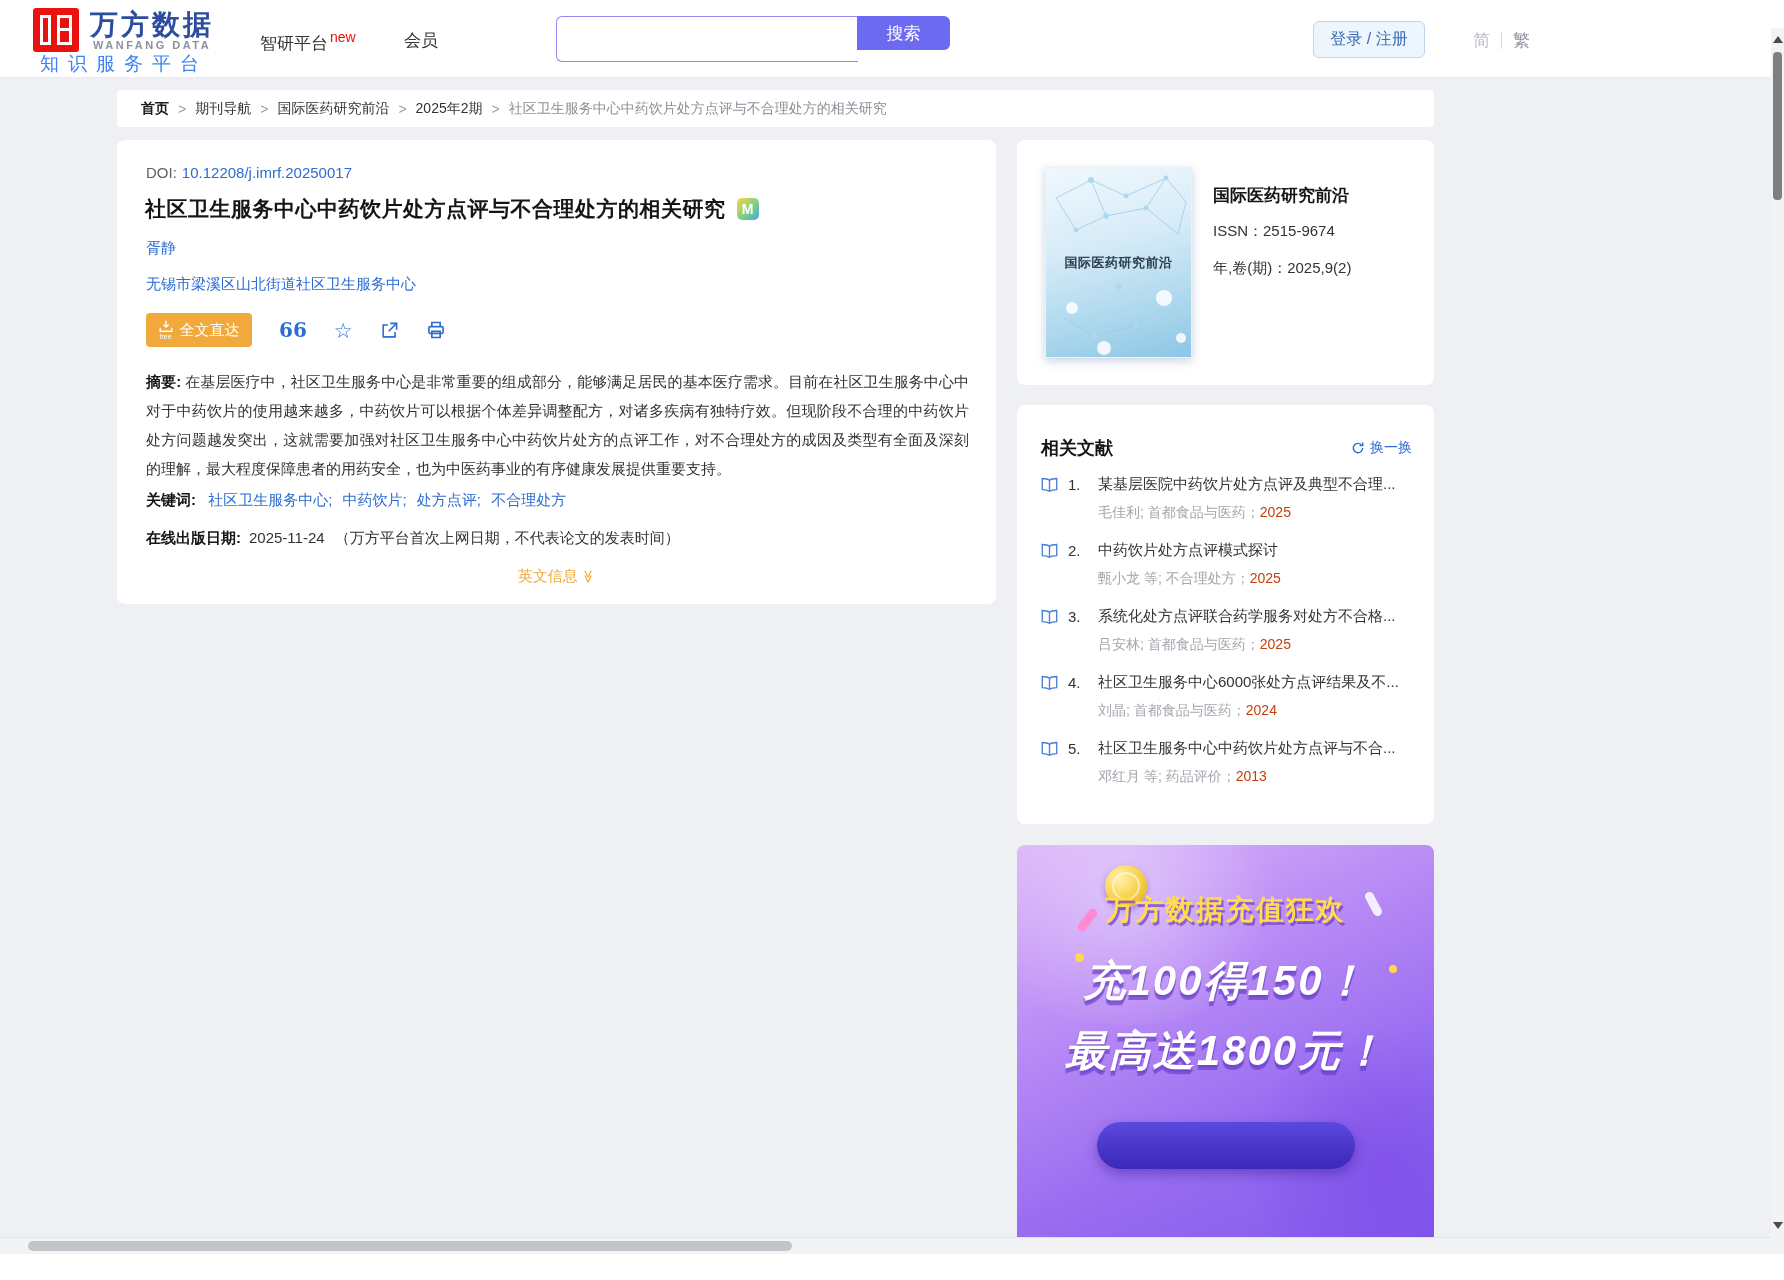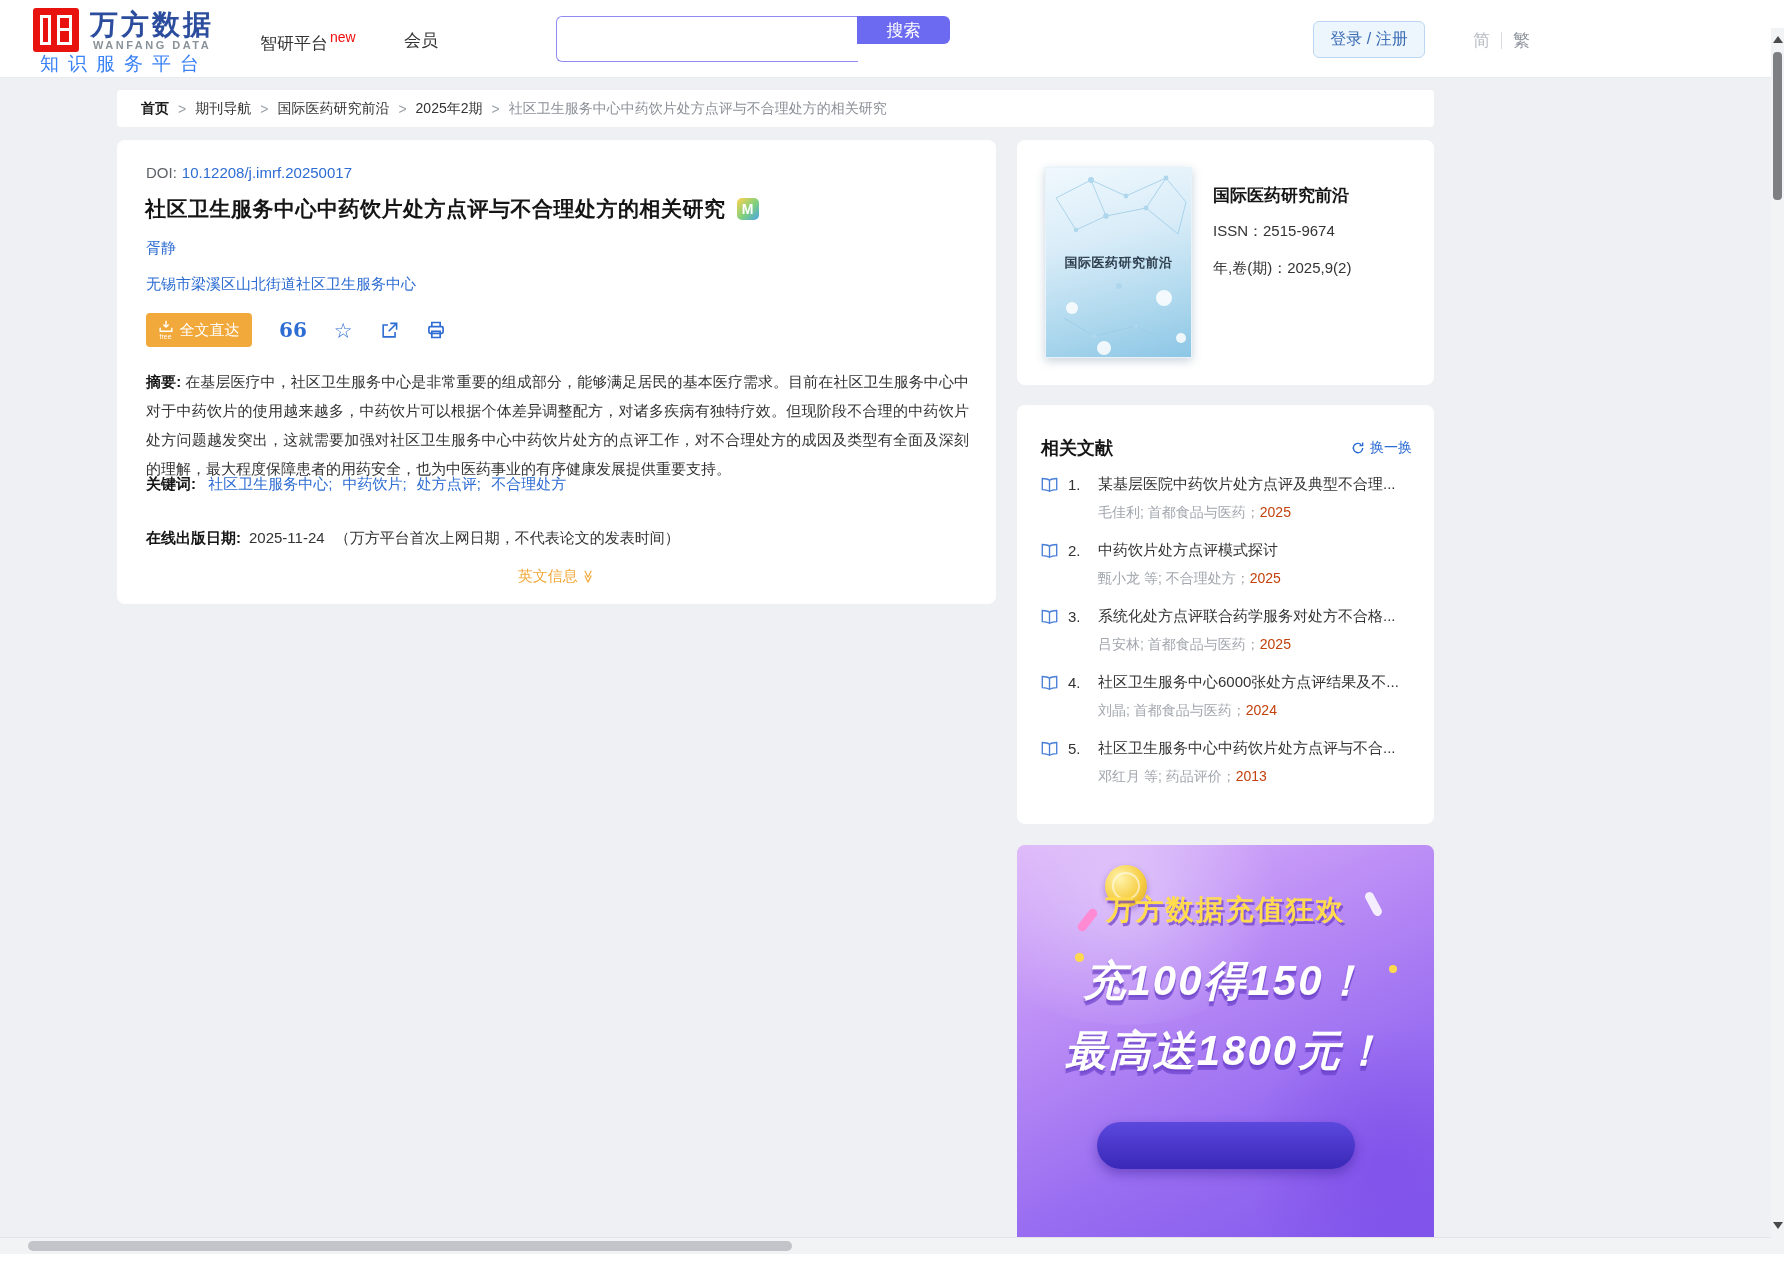--- a/index.html
+++ b/index.html
@@ -18,21 +18,21 @@
   .logo-icon .lb { position:absolute; left:24px; top:7px; width:15px; height:30px; border:3px solid #fff; }
   .logo-icon .lb::after { content:""; position:absolute; left:0; right:0; top:50%; height:3px; margin-top:-2px; background:#fff; }
   .brand-cn { position:absolute; left:90px; top:6px; font-size:28px; font-weight:bold; color:#2c4d9e; letter-spacing:3px; }
   .brand-en { position:absolute; left:93px; top:39px; font-size:11px; font-weight:bold; color:#8a9299; letter-spacing:2.5px; }
   .tagline  { position:absolute; left:40px; top:51px; font-size:19px; color:#3b82f6; letter-spacing:9px; }
   .nav-item { position:absolute; top:29px; font-size:17px; color:#333; cursor:pointer; }
   .nav-item .new-badge { color:#f20d0d; font-size:14px; vertical-align:super; margin-left:2px; }
   .nav-zhiyan { left:260px; }
   .nav-member { left:404px; }
   .search-input { position:absolute; left:556px; top:16px; width:302px; height:46px; border:1px solid #8f8bf3; border-right:none; border-radius:6px 0 0 6px; outline:none; font-size:16px; padding:0 12px; }
-  .search-btn { position:absolute; left:857px; top:16px; width:93px; height:28px; background:#6d6af2; border:none; border-radius:0 6px 6px 0; color:#fff; font-size:17px; cursor:pointer; }
+  .search-btn { position:absolute; left:857px; top:16px; width:93px; height:34px; background:#6d6af2; border:none; border-radius:0 6px 6px 0; color:#fff; font-size:17px; cursor:pointer; }
   .login-btn { position:absolute; left:1313px; top:21px; width:112px; height:37px; background:#edf5fd; border:1px solid #bcd7f2; border-radius:6px; color:#3d6eb4; font-size:16px; display:flex; align-items:center; justify-content:center; cursor:pointer; }
   .lang { position:absolute; left:1473px; top:29px; font-size:17px; display:flex; align-items:center; }
   .lang .simp { color:#b9bec6; cursor:pointer; }
   .lang .div  { width:1px; height:17px; background:#d8dbe0; margin:0 11px; }
   .lang .trad { color:#8f959e; cursor:pointer; }
 
   
   .breadcrumb { position:absolute; left:117px; top:90px; width:1317px; height:37px; background:#fff; border-radius:4px; display:flex; align-items:center; padding-left:24px; font-size:14px; white-space:nowrap; }
   .breadcrumb .bc-home { font-weight:bold; color:#1d1d1d; cursor:pointer; }
   .breadcrumb .bc-link { color:#333; cursor:pointer; }
@@ -50,21 +50,21 @@
   .affil-row  { position:absolute; left:29px; top:135px; font-size:15px; color:#2d6cd2; cursor:pointer; }
   .actions { position:absolute; left:29px; top:173px; display:flex; align-items:center; gap:27px; }
   .fulltext-btn { width:106px; height:34px; background:#f2a93b; border:none; border-radius:4px; color:#fff; font-size:15px; display:flex; align-items:center; justify-content:center; gap:7px; cursor:pointer; }
   .dl-icon { display:flex; flex-direction:column; align-items:center; line-height:1; }
   .dl-icon .free { font-size:7px; color:#fff; margin-top:1px; }
   .icon-cite { color:#2d6cd2; font-size:20px; font-weight:bold; font-family:"DejaVu Serif",serif; cursor:pointer; line-height:1; }
   .icon-star { color:#2d6cd2; font-size:21px; cursor:pointer; line-height:1; }
   .svg-btn { cursor:pointer; display:flex; align-items:center; }
   .abstract { position:absolute; left:29px; top:227px; width:823px; font-size:15px; line-height:29px; color:#333; text-align:justify; }
   .abstract b { color:#151515; margin-right:4px; }
-  .keywords { position:absolute; left:29px; top:335px; font-size:15px; }
+  .keywords { position:absolute; left:29px; top:351px; font-size:15px; }
   .keywords b { color:#151515; margin-right:8px; }
   .keywords a { color:#2d6cd2; text-decoration:none; cursor:pointer; }
   .keywords .ksep { color:#2d6cd2; margin-right:6px; }
   .pubdate { position:absolute; left:29px; top:389px; font-size:15px; color:#333; }
   .pubdate b { color:#151515; margin-right:8px; }
   .pubdate .note { margin-left:10px; }
   .english-row { position:absolute; left:0; width:100%; top:427px; text-align:center; font-size:15px; color:#f2a93b; cursor:pointer; }
   .chev-down { display:inline-block; transform:rotate(90deg); font-size:13px; margin-left:4px; }
 
   

